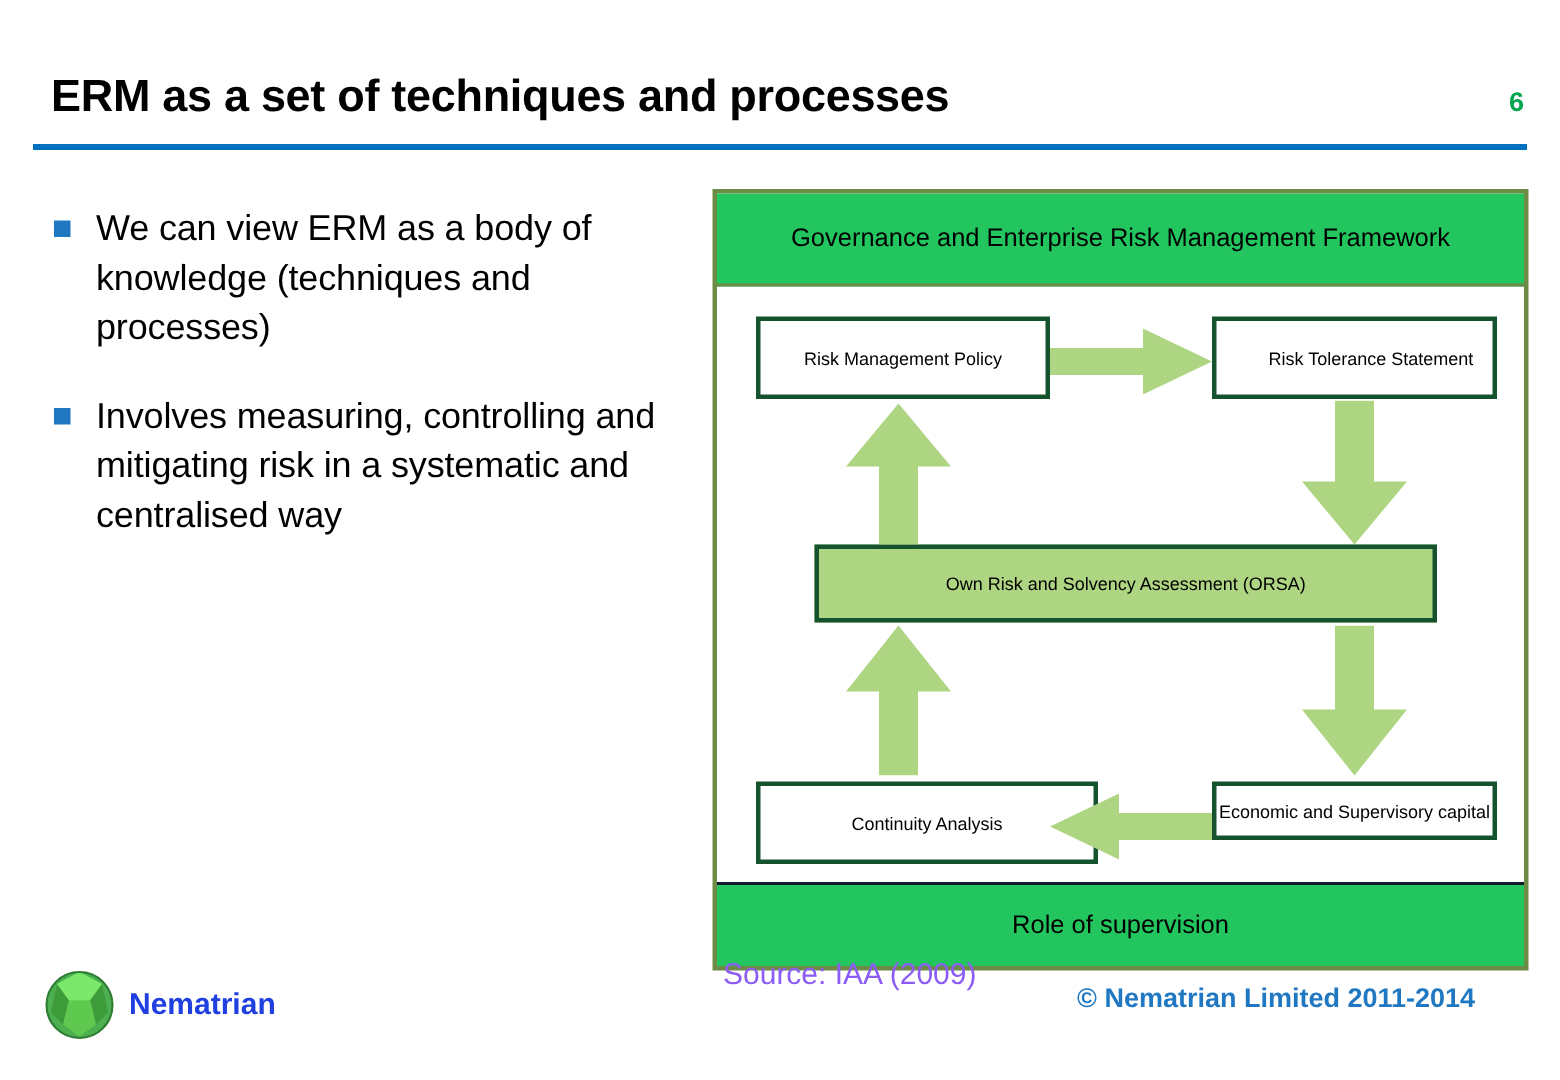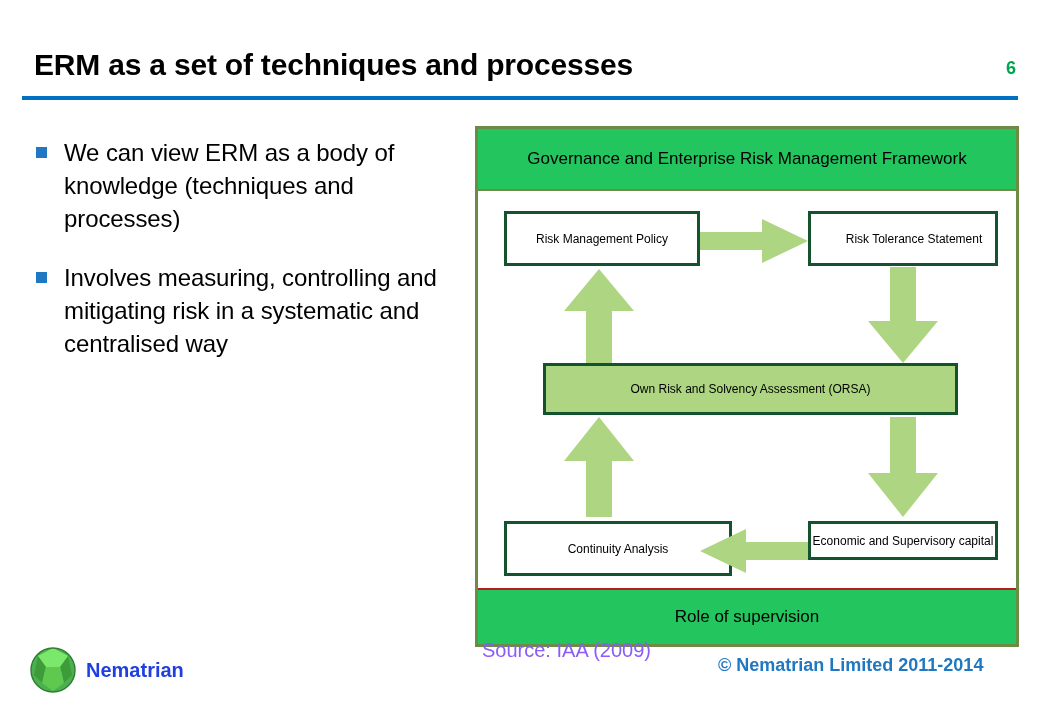--- a/index.html
+++ b/index.html
@@ -46,21 +46,21 @@
     border: 3px solid #6E8B46;
     background: #ffffff;
   }
   .band {
     position: absolute; left: 0; width: 538px;
     background: #22c55e; color: #000;
     display: flex; align-items: center; justify-content: center;
     font-size: 17px;
   }
   #band-top { top: 0; height: 62px; border-bottom: 2px solid #6E8B46; }
-  #band-bottom { bottom: 0; height: 56px; border-top: 2px solid #b91c1c; }
+  #band-bottom { bottom: 0; height: 56px; border-top: 2px solid #0f172a; }
 
   
   .pbox {
     position: absolute;
     border: 3px solid #14532d;
     background: #ffffff;
     display: flex; align-items: center; justify-content: center;
     text-align: center;
     font-size: 12px; line-height: 20px; color: #000000;
   }

